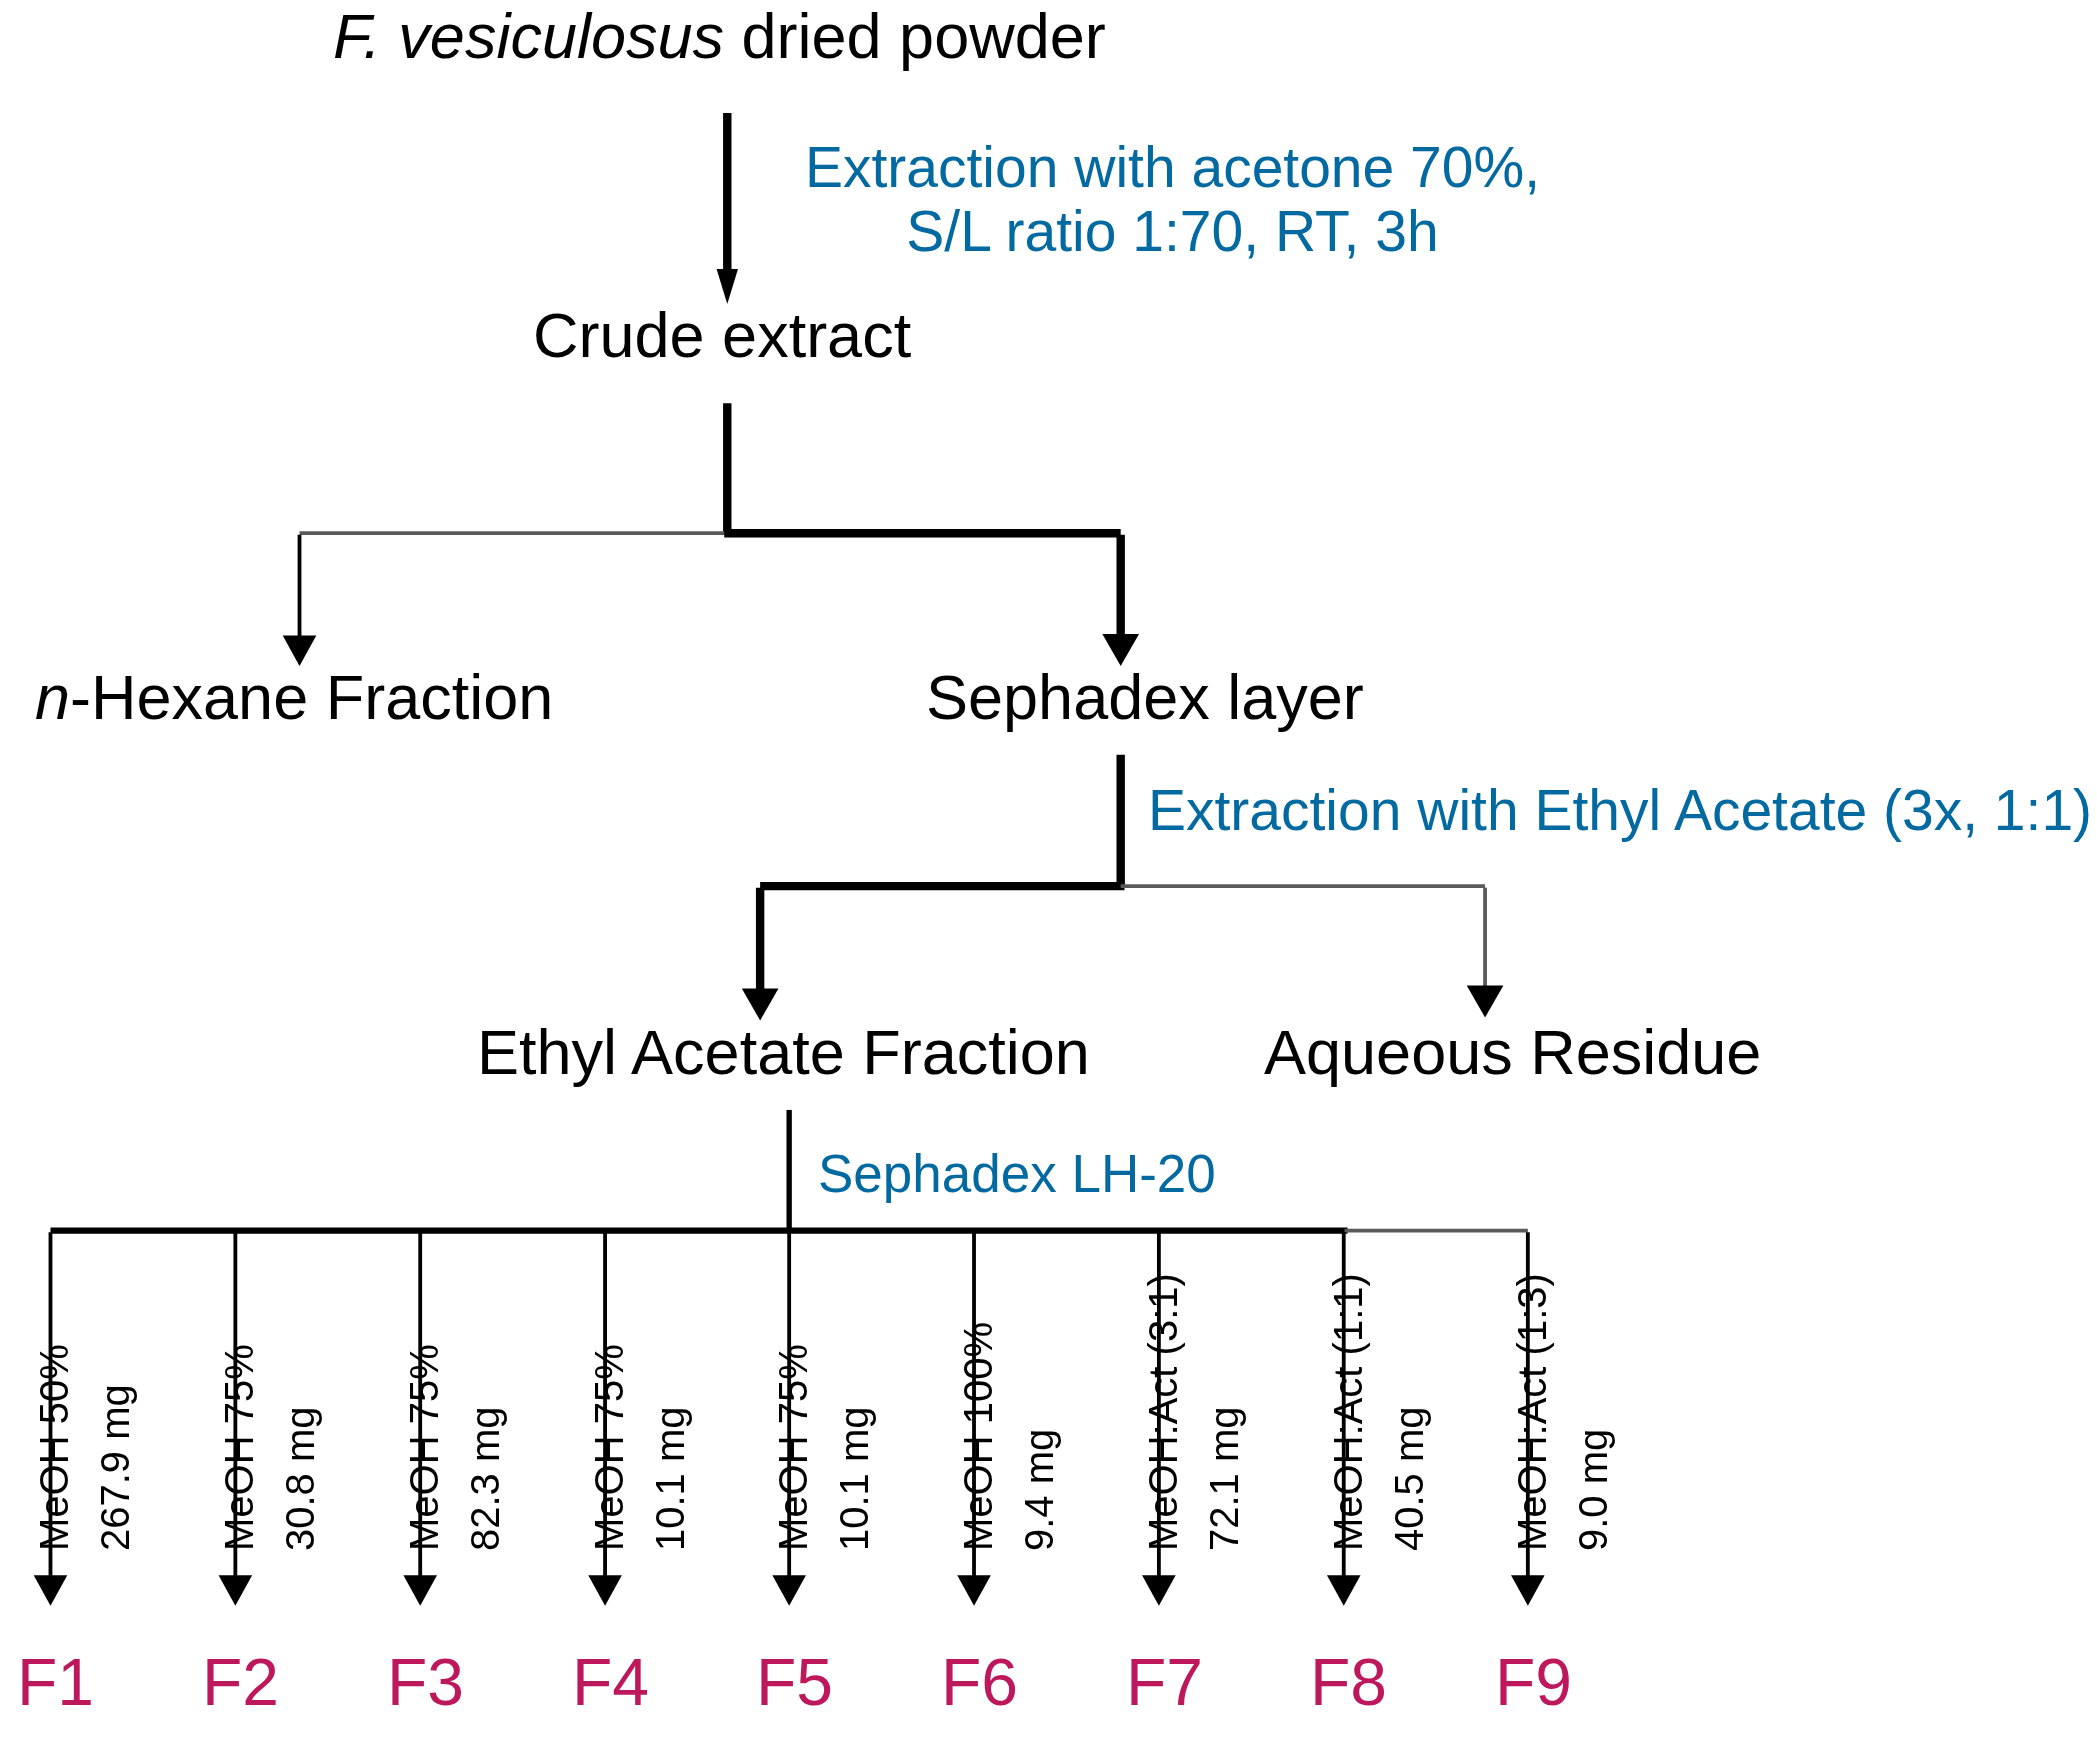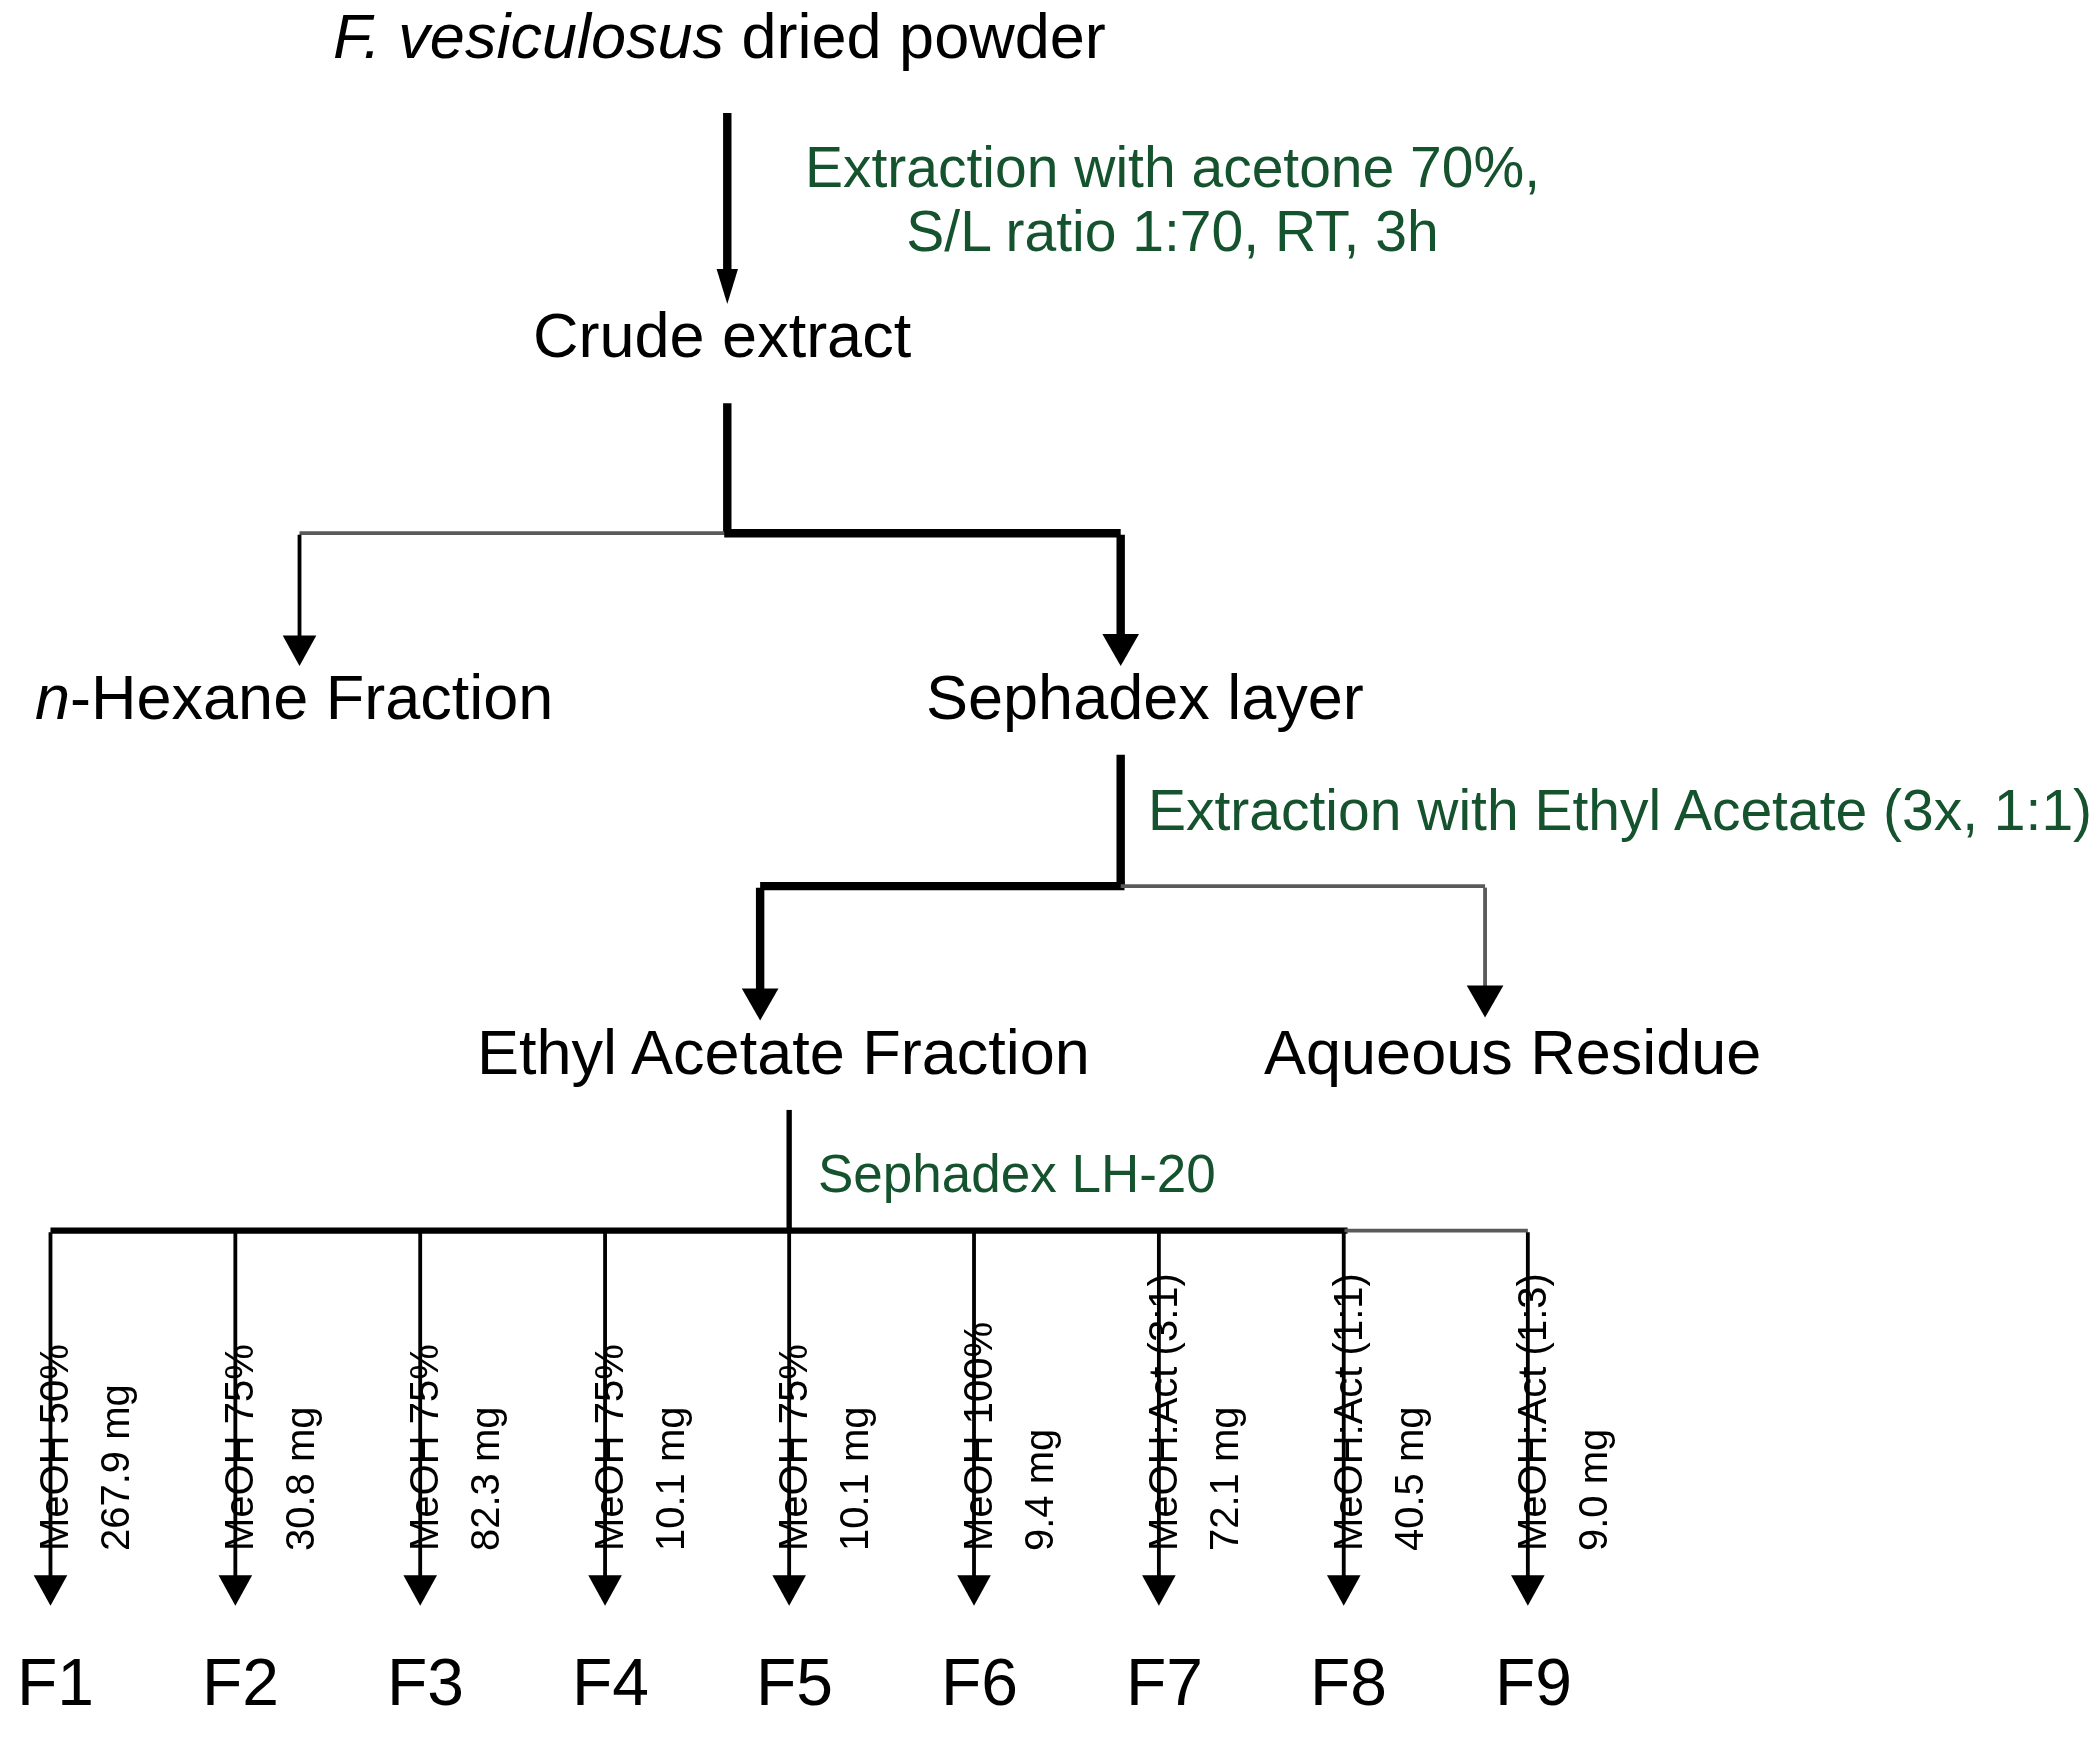--- a/index.html
+++ b/index.html
@@ -33,38 +33,38 @@
     line-height: 1.0;
     color: #000;
     font-family: "Liberation Sans", sans-serif;
   }
   .ital { font-style: italic; }
   .edge-label {
     position: absolute;
     white-space: nowrap;
     font-size: 57px;
     line-height: 1.12;
-    color: #14532d;
+    color: #0369a1;
     font-family: "Liberation Sans", sans-serif;
   }
   .edge-label.centered { text-align: center; }
   .vlabel {
     position: absolute;
     white-space: nowrap;
     font-size: 40px;
     color: #000;
     transform-origin: 0 0;
     transform: rotate(-90deg);
     font-family: "Liberation Sans", sans-serif;
   }
   .frac-label {
     position: absolute;
     white-space: nowrap;
     font-size: 66px;
-    color: #000000;
+    color: #be185d;
     font-family: "Liberation Sans", sans-serif;
   }
 </style>
 </head>
 <body>
 
 <div id="flow-root">
 
   <svg id="flow-svg" viewBox="0 0 2745 2287">
     <defs>

